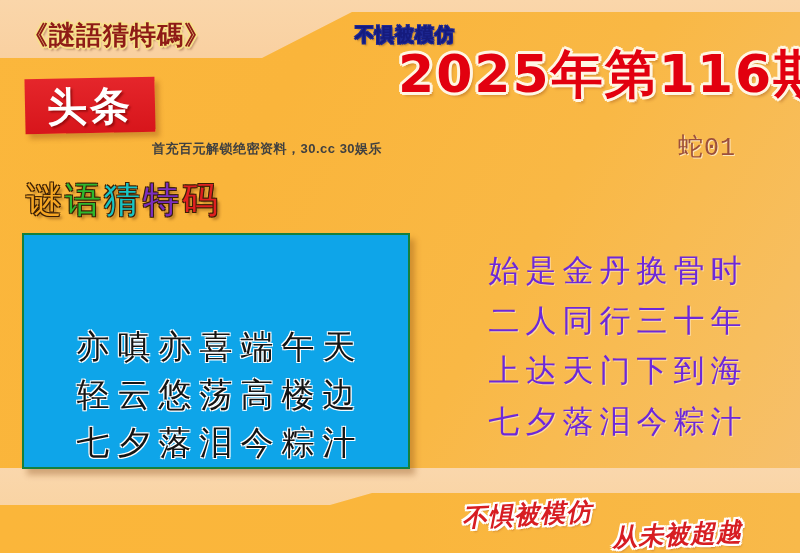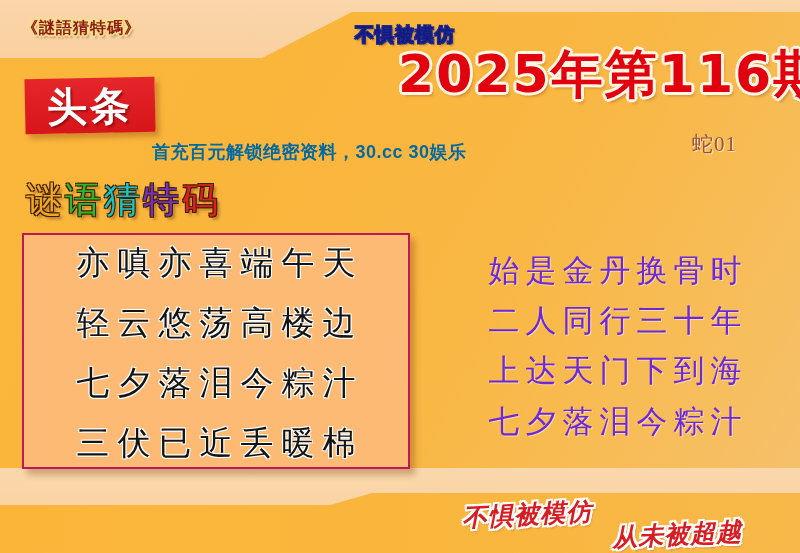--- a/index.html
+++ b/index.html
@@ -57,21 +57,21 @@
     height: 60px;
     background: linear-gradient(180deg, #FAD6AA 0%, #F9D0A0 100%);
     clip-path: polygon(0 0, 800px 0, 800px 12px, 352px 12px, 262px 58px, 0 58px);
   }
 
   
   .series-title {
     position: absolute;
     left: 22px;
     top: 18px;
-    font-size: 16px;
+    font-size: 26px;
     font-weight: bold;
     letter-spacing: 1px;
     color: #8E1B16;
     font-family: "DejaVu Serif", "Liberation Serif", serif;
     text-shadow:
       -1px -1px 0 #F7E08A, 1px -1px 0 #F7E08A,
       -1px  1px 0 #F7E08A, 1px  1px 0 #F7E08A,
        0px -2px 0 #F7E08A, 0px 2px 0 #F7E08A,
       -2px  0px 0 #F7E08A, 2px 0px 0 #F7E08A,
        2px  3px 2px rgba(90,30,10,.35);
@@ -100,23 +100,23 @@
     line-height: 1;
     font-family: "DejaVu Sans", "Liberation Sans", sans-serif;
     text-shadow: 2px 2px 2px rgba(110,0,0,.55);
   }
 
   
   .promo-line {
     position: absolute;
     left: 152px;
     top: 140px;
-    font-size: 18px;
-    font-weight: bold;
-    color: #0369a1;
+    font-size: 13px;
+    font-weight: bold;
+    color: #404040;
     letter-spacing: 0.5px;
     white-space: nowrap;
   }
 
   
   .exclusive-tag {
     position: absolute;
     left: 355px;
     top: 22px;
     font-size: 19px;
@@ -149,27 +149,26 @@
        0px -3px 0 #FFF6E4, 0px 3px 0 #FFF6E4,
       -3px  0px 0 #FFF6E4, 3px 0px 0 #FFF6E4,
        3px  4px 3px rgba(120,40,10,.30);
   }
 
   
   .zodiac-code {
     position: absolute;
     left: 678px;
     top: 130px;
-    font-size: 21px;
+    font-size: 25px;
     color: #9C4F3C;
-    font-family: Liberation Serif, serif;
+    font-family: Liberation Mono, monospace;
     letter-spacing: 1px;
     text-shadow: 1px 1px 0 rgba(255,245,225,.75);
     white-space: nowrap;
-    margin-left: 14px;
   }
 
   
   .riddle-heading {
     position: absolute;
     left: 26px;
     top: 182px;
     font-size: 36px;
     font-weight: normal;
     letter-spacing: 3px;
@@ -185,27 +184,27 @@
        3px  3px 3px rgba(80,35,5,.45);
   }
 
   
   .riddle-box {
     position: absolute;
     left: 22px;
     top: 233px;
     width: 388px;
     height: 236px;
-    background: #fdba74;
-    border: 2px solid #be185d;
+    background: #0ea5e9;
+    border: 2px solid #15803d;
     box-sizing: border-box;
     box-shadow: 5px 6px 6px rgba(120,60,10,.32);
     display: flex;
     flex-direction: column;
-    justify-content: space-between;
+    justify-content: flex-end;
     padding: 4px 0 0 0;
   }
   .riddle-line {
     font-size: 33px;
     color: #141414;
     letter-spacing: 8px;
     text-align: center;
     line-height: 1.45;
     padding-left: 8px;
     text-shadow:
@@ -275,21 +274,20 @@
   <div class="issue-title">2025年第116期</div>
 
   <div class="zodiac-code">蛇01</div>
 
   <div class="riddle-heading" id="riddle-heading"><span class="ch" style="color: rgb(245, 166, 35);">谜</span><span class="ch" style="color: rgb(46, 184, 46);">语</span><span class="ch" style="color: rgb(24, 196, 196);">猜</span><span class="ch" style="color: rgb(123, 47, 190);">特</span><span class="ch" style="color: rgb(224, 32, 32);">码</span></div>
 
   <div class="riddle-box" id="riddle-box">
       <div class="riddle-line">亦嗔亦喜端午天</div>
       <div class="riddle-line">轻云悠荡高楼边</div>
       <div class="riddle-line">七夕落泪今粽汁</div>
-      <div class="riddle-line">三伏已近丢暖棉</div>
     </div>
 
   <div class="poem" id="poem-block">
       <div class="poem-line">始是金丹换骨时</div>
       <div class="poem-line">二人同行三十年</div>
       <div class="poem-line">上达天门下到海</div>
       <div class="poem-line">七夕落泪今粽汁</div>
     </div>
 
   <div class="slogan slogan-1">不惧被模仿</div>

